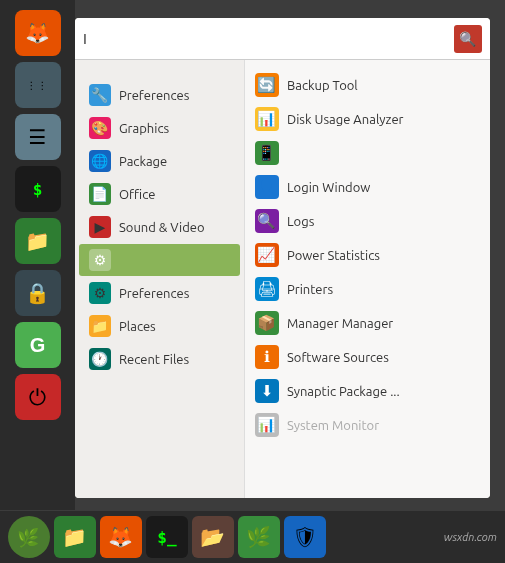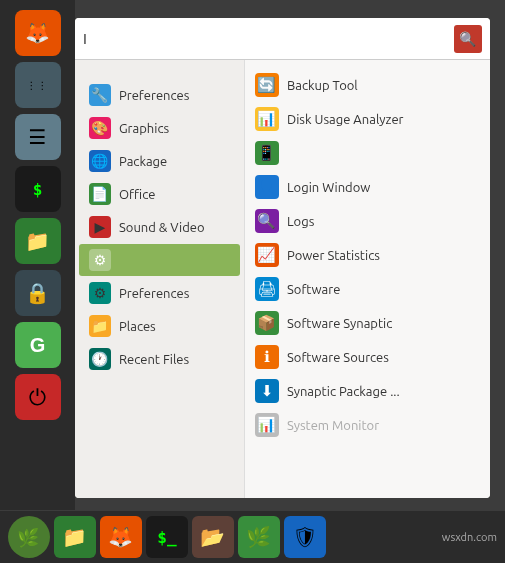--- a/index.html
+++ b/index.html
@@ -61,20 +61,21 @@
       align-items: center;
       justify-content: center;
       font-size: 20px;
       cursor: pointer;
     }
 
     .wsxdn {
       margin-left: auto;
       color: #aaa;
       font-size: 11px;
+      font-style: italic;
     }
 
     
     .menu-overlay {
       position: absolute;
       left: 75px;
       top: 18px;
       width: 415px;
       height: 480px;
       background: #f0eeec;
@@ -312,25 +313,25 @@
         <div class="right-item">
           <div class="item-icon" style="background: rgb(123, 31, 162); border-radius: 4px; color: white;">🔍</div>
           <span>Logs</span>
         </div>
         <div class="right-item">
           <div class="item-icon" style="background: rgb(230, 81, 0); border-radius: 4px; color: white;">📈</div>
           <span>Power Statistics</span>
         </div>
         <div class="right-item">
           <div class="item-icon" style="background: rgb(2, 136, 209); border-radius: 4px; color: white;">🖨</div>
-          <span>Software</span>
+          <span>Printers</span>
         </div>
         <div class="right-item">
           <div class="item-icon" style="background: rgb(56, 142, 60); border-radius: 4px; color: white;">📦</div>
-          <span>Software Synaptic</span>
+          <span>Manager Manager</span>
         </div>
         <div class="right-item">
           <div class="item-icon" style="background: rgb(239, 108, 0); border-radius: 4px; color: white;">ℹ</div>
           <span>Software Sources</span>
         </div>
         <div class="right-item">
           <div class="item-icon" style="background: rgb(2, 119, 189); border-radius: 4px; color: white;">⬇</div>
           <span>Synaptic Package ...</span>
         </div>
         <div class="right-item disabled">

